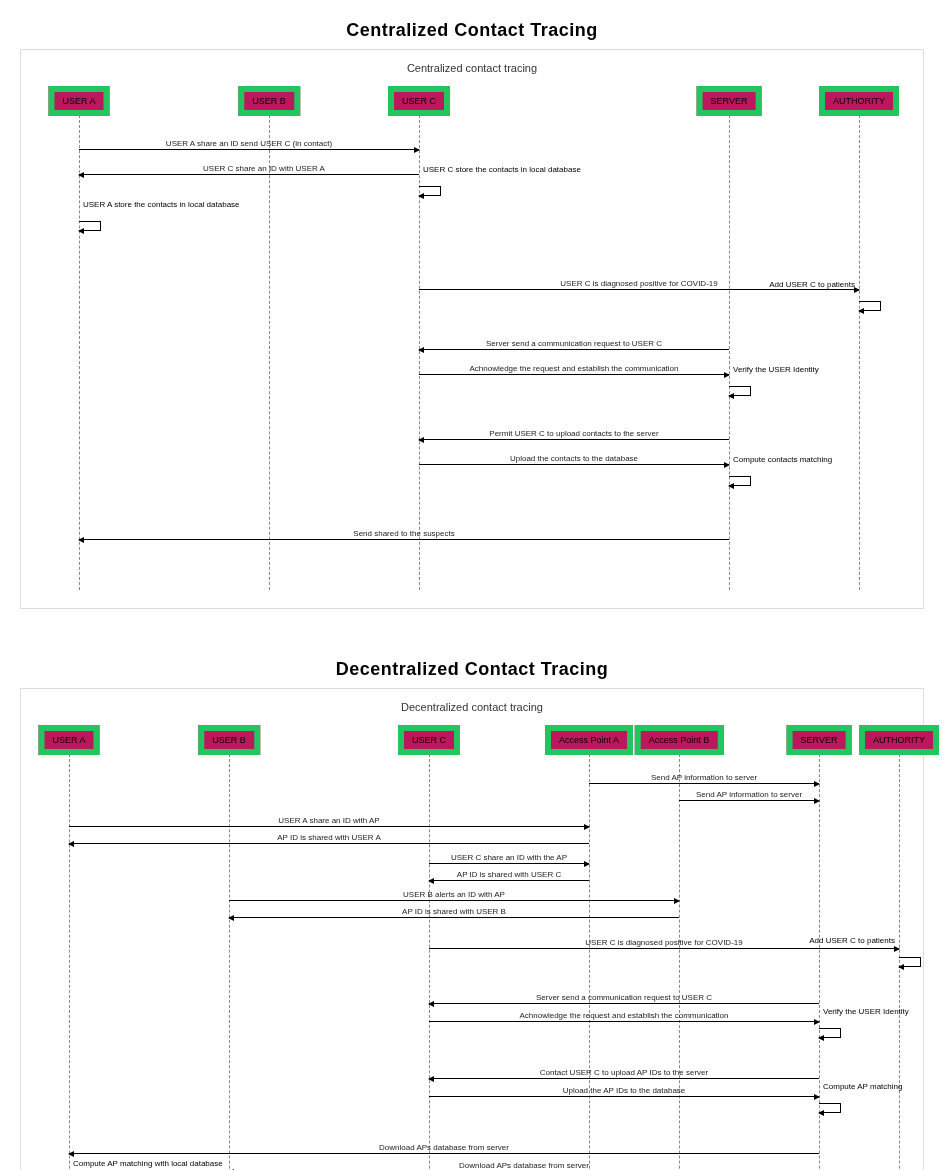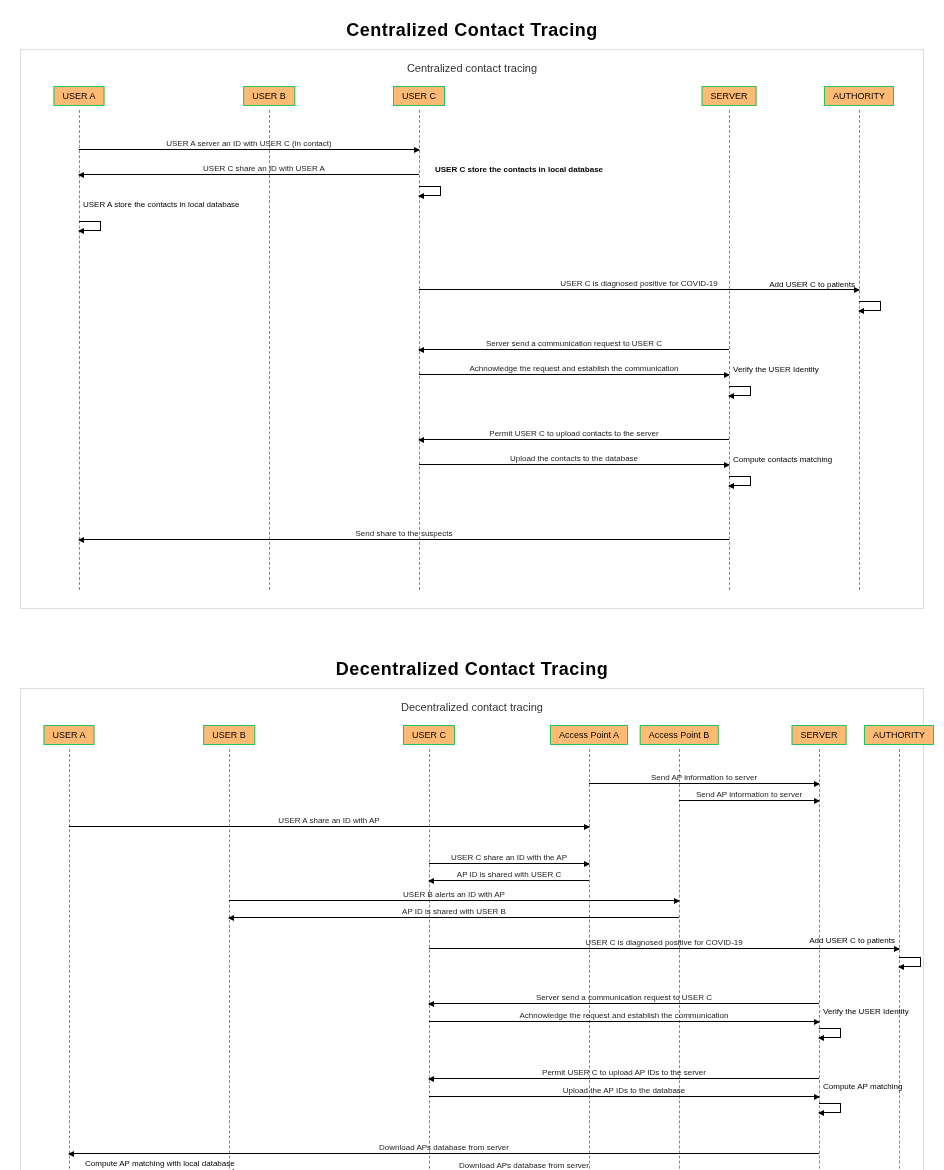--- a/index.html
+++ b/index.html
@@ -1,21 +1,21 @@
 <!DOCTYPE html>
 <html><head>
 <meta charset="utf-8">
 <style>
 * { box-sizing: border-box; margin: 0; padding: 0; }
 body { background: #fff; font-family: Arial, sans-serif; width: 944px; }
 .section-title { font-size: 18px; font-weight: bold; text-align: center; padding: 20px 0 8px; letter-spacing: 0.5px; }
 .diagram { border: 1px solid #ddd; margin: 0 20px 30px; padding: 12px 8px; position: relative; background: #fff; }
 .subtitle { text-align: center; font-size: 11px; margin-bottom: 12px; color: #333; }
 .canvas { position: relative; }
-.participant { position: absolute; top: 0; border: 1px solid #22c55e; background: #fdba74; font-size: 9px; padding: 4px 8px; text-align: center; white-space: nowrap; transform: translateX(-50%); }
+.participant { position: absolute; top: 0; border: 6px solid #22c55e; background: #be185d; font-size: 9px; padding: 4px 8px; text-align: center; white-space: nowrap; transform: translateX(-50%); }
 .lifeline { position: absolute; top: 24px; width: 0; border-left: 1px dashed #888; }
 .msg { position: absolute; height: 14px; }
 .msg .label { position: absolute; bottom: 2px; font-size: 8px; white-space: nowrap; color: #222; }
 .msg .line { position: absolute; bottom: 0; left: 0; right: 0; height: 1px; background: #000; }
 .msg .arrow { position: absolute; bottom: -3px; width: 0; height: 0; border-top: 3px solid transparent; border-bottom: 3px solid transparent; }
 .msg.right .arrow { right: -1px; border-left: 6px solid #000; }
 .msg.left .arrow { left: -1px; border-right: 6px solid #000; }
 .selfcall { position: absolute; }
 .selfcall .label { font-size: 8px; position: absolute; bottom: 12px; white-space: nowrap; }
 .selfcall .box { position: absolute; width: 22px; height: 10px; border-top: 1px solid #000; border-right: 1px solid #000; border-bottom: 1px solid #000; }
@@ -32,31 +32,31 @@
       <div class="lifeline" style="left: 50px; height: 480px;"></div>
       <div class="participant" style="left: 240px;">USER B</div>
       <div class="lifeline" style="left: 240px; height: 480px;"></div>
       <div class="participant" style="left: 390px;">USER C</div>
       <div class="lifeline" style="left: 390px; height: 480px;"></div>
       <div class="participant" style="left: 700px;">SERVER</div>
       <div class="lifeline" style="left: 700px; height: 480px;"></div>
       <div class="participant" style="left: 830px;">AUTHORITY</div>
       <div class="lifeline" style="left: 830px; height: 480px;"></div>
       <div class="msg right" style="left: 50px; width: 340px; top: 50px;">
-        <div class="label" style="left: 50%; transform: translateX(-50%);">USER A server an ID with USER C (in contact)</div>
+        <div class="label" style="left: 50%; transform: translateX(-50%);">USER A share an ID send USER C (in contact)</div>
         <div class="line"></div>
         <div class="arrow"></div>
       </div>
       <div class="msg left" style="left: 50px; width: 340px; top: 75px;">
         <div class="label" style="left: 50%; transform: translateX(-50%); padding-left: 30px;">USER C share an ID with USER A</div>
         <div class="line"></div>
         <div class="arrow"></div>
       </div>
       <div class="selfcall" style="top: 100px; left: 390px;">
-        <div class="label" style="left: 16px; font-weight: bold;">USER C store the contacts in local database</div>
+        <div class="label" style="left: 4px;">USER C store the contacts in local database</div>
         <div class="box" style="top: 0px; left: 0px;"></div>
         <div class="arrow" style="bottom: -13px; left: -1px;"></div>
       </div>
       <div class="selfcall" style="top: 135px; left: 50px;">
         <div class="label" style="left: 4px;">USER A store the contacts in local database</div>
         <div class="box" style="top: 0px; left: 0px;"></div>
         <div class="arrow" style="bottom: -13px; left: -1px;"></div>
       </div>
       <div class="msg right" style="left: 390px; width: 440px; top: 190px;">
         <div class="label" style="left: 50%; transform: translateX(-50%);">USER C is diagnosed positive for COVID-19</div>
@@ -92,21 +92,21 @@
         <div class="label" style="left: 50%; transform: translateX(-50%);">Upload the contacts to the database</div>
         <div class="line"></div>
         <div class="arrow"></div>
       </div>
       <div class="selfcall" style="top: 390px; left: 700px;">
         <div class="label" style="left: 4px;">Compute contacts matching</div>
         <div class="box" style="top: 0px; left: 0px;"></div>
         <div class="arrow" style="bottom: -13px; left: -1px;"></div>
       </div>
       <div class="msg left" style="left: 50px; width: 650px; top: 440px;">
-        <div class="label" style="left: 50%; transform: translateX(-50%);">Send share to the suspects</div>
+        <div class="label" style="left: 50%; transform: translateX(-50%);">Send shared to the suspects</div>
         <div class="line"></div>
         <div class="arrow"></div>
       </div>
     </div>
 </div>
 
 <div class="section-title">Decentralized  Contact  Tracing</div>
 <div class="diagram">
   <div class="subtitle">Decentralized contact tracing</div>
   <div class="canvas" id="canvas2" style="height: 560px;">
@@ -132,20 +132,25 @@
       <div class="msg right" style="left: 650px; width: 140px; top: 62px;">
         <div class="label" style="left: 50%; transform: translateX(-50%);">Send AP information to server</div>
         <div class="line"></div>
         <div class="arrow"></div>
       </div>
       <div class="msg right" style="left: 40px; width: 520px; top: 88px;">
         <div class="label" style="left: 50%; transform: translateX(-50%);">USER A share an ID with AP</div>
         <div class="line"></div>
         <div class="arrow"></div>
       </div>
+      <div class="msg left" style="left: 40px; width: 520px; top: 105px;">
+        <div class="label" style="left: 50%; transform: translateX(-50%);">AP ID is shared with USER A</div>
+        <div class="line"></div>
+        <div class="arrow"></div>
+      </div>
       <div class="msg right" style="left: 400px; width: 160px; top: 125px;">
         <div class="label" style="left: 50%; transform: translateX(-50%);">USER C share an ID with the AP</div>
         <div class="line"></div>
         <div class="arrow"></div>
       </div>
       <div class="msg left" style="left: 400px; width: 160px; top: 142px;">
         <div class="label" style="left: 50%; transform: translateX(-50%);">AP ID is shared with USER C</div>
         <div class="line"></div>
         <div class="arrow"></div>
       </div>
@@ -178,21 +183,21 @@
         <div class="label" style="left: 50%; transform: translateX(-50%);">Achnowledge the request and establish the communication</div>
         <div class="line"></div>
         <div class="arrow"></div>
       </div>
       <div class="selfcall" style="top: 303px; left: 790px;">
         <div class="label" style="left: 4px;">Verify the USER Identity</div>
         <div class="box" style="top: 0px; left: 0px;"></div>
         <div class="arrow" style="bottom: -13px; left: -1px;"></div>
       </div>
       <div class="msg left" style="left: 400px; width: 390px; top: 340px;">
-        <div class="label" style="left: 50%; transform: translateX(-50%);">Permit USER C to upload AP IDs to the server</div>
+        <div class="label" style="left: 50%; transform: translateX(-50%);">Contact USER C to upload AP IDs to the server</div>
         <div class="line"></div>
         <div class="arrow"></div>
       </div>
       <div class="msg right" style="left: 400px; width: 390px; top: 358px;">
         <div class="label" style="left: 50%; transform: translateX(-50%);">Upload the AP IDs to the database</div>
         <div class="line"></div>
         <div class="arrow"></div>
       </div>
       <div class="selfcall" style="top: 378px; left: 790px;">
         <div class="label" style="left: 4px;">Compute AP matching</div>
@@ -202,17 +207,17 @@
       <div class="msg left" style="left: 40px; width: 750px; top: 415px;">
         <div class="label" style="left: 50%; transform: translateX(-50%);">Download APs database from server</div>
         <div class="line"></div>
         <div class="arrow"></div>
       </div>
       <div class="msg left" style="left: 200px; width: 590px; top: 433px;">
         <div class="label" style="left: 50%; transform: translateX(-50%);">Download APs database from server</div>
         <div class="arrow"></div>
       </div>
       <div class="selfcall" style="top: 455px; left: 40px;">
-        <div class="label" style="left: 16px; text-align: right;">Compute AP matching with local database</div>
+        <div class="label" style="left: 4px; text-align: right;">Compute AP matching with local database</div>
       </div>
       <div class="selfcall" style="top: 480px; left: 200px;"></div>
     </div>
 </div>
 
 </body></html>

